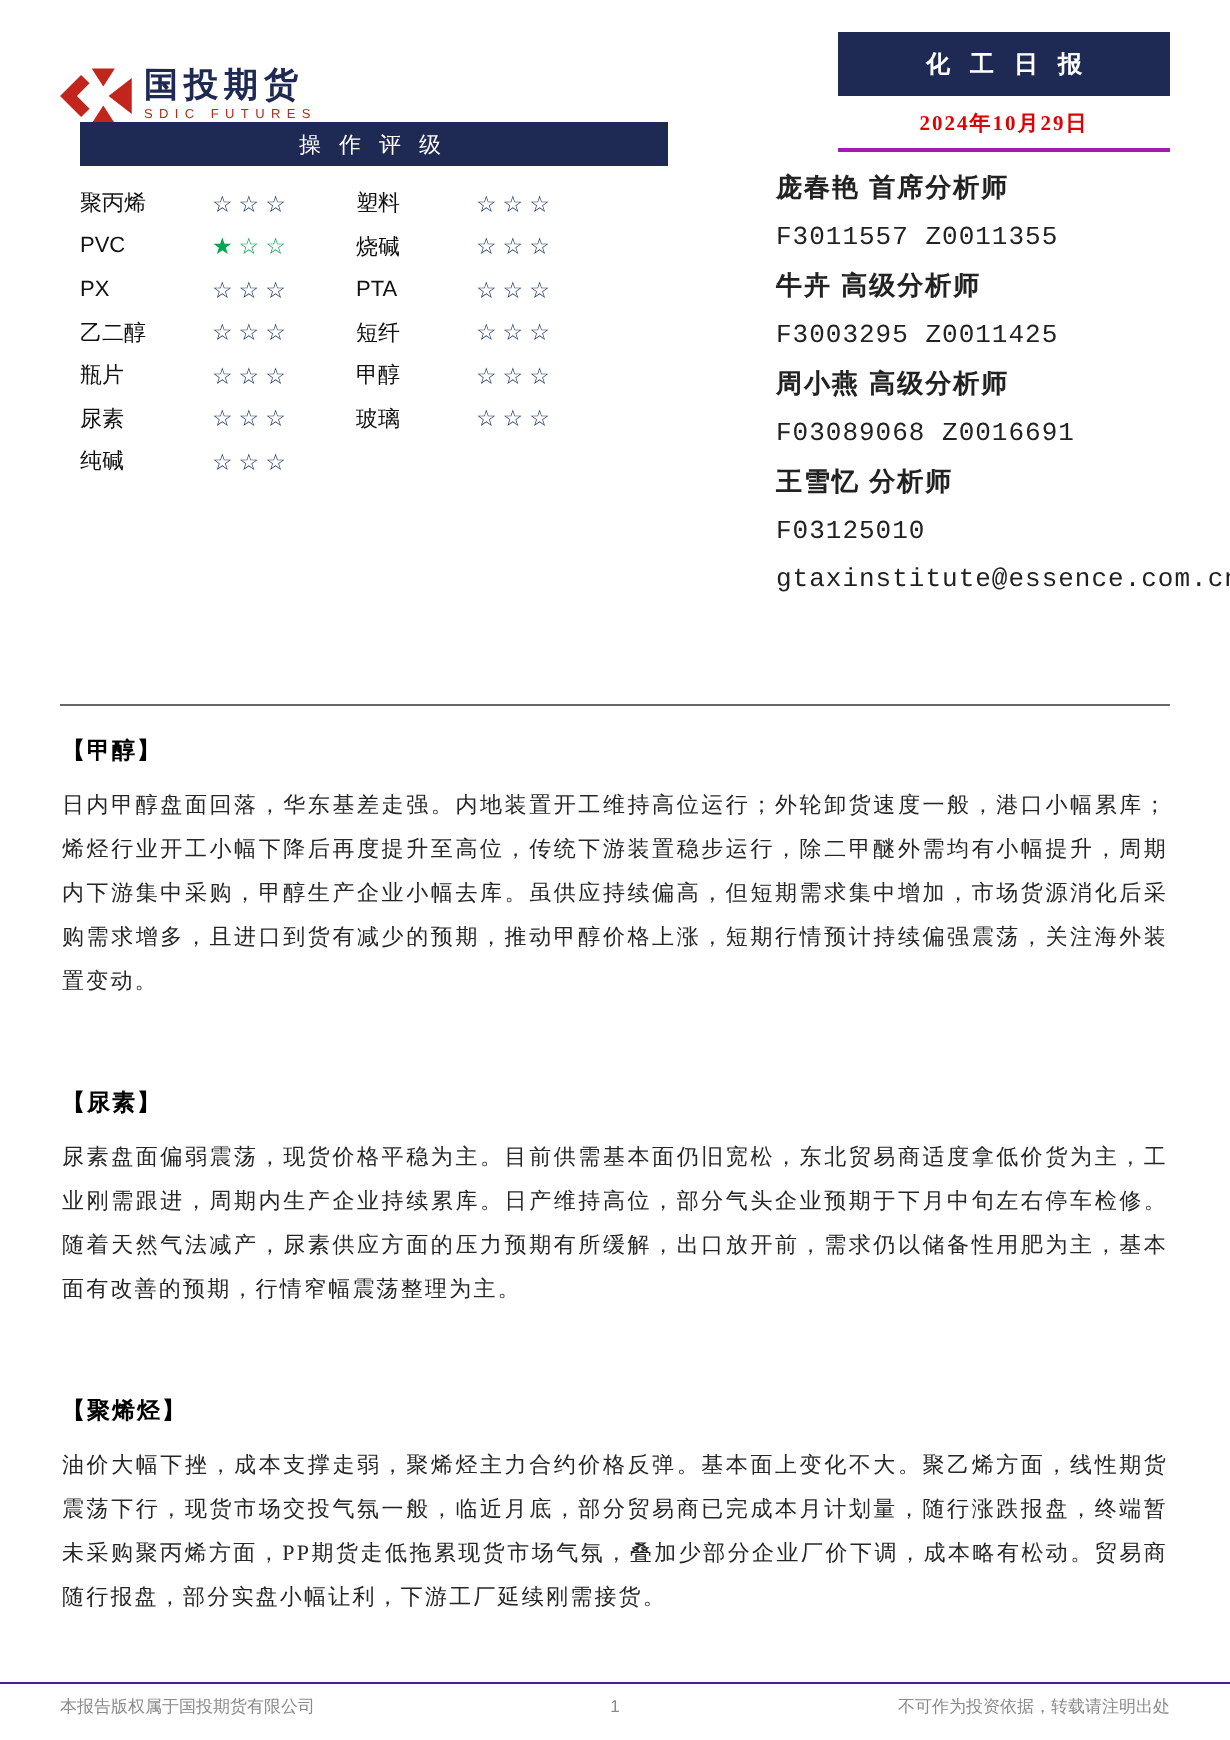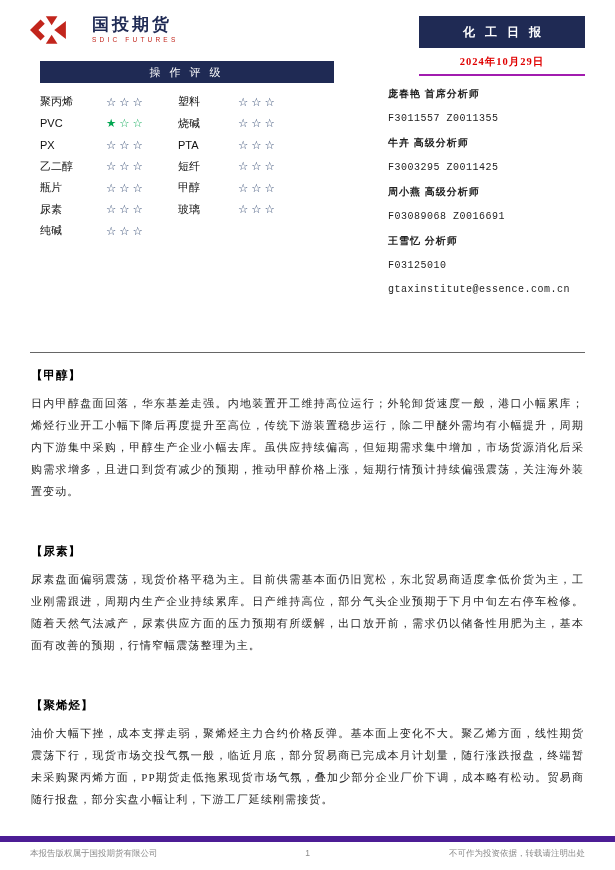--- a/index.html
+++ b/index.html
@@ -7,21 +7,21 @@
     position:relative;
     width:615px;height:870px;
     margin:0 auto;
     background:#ffffff;
     font-family:"Liberation Serif", serif;
     color:#222;
     overflow:hidden;
     box-shadow:0 0 4px rgba(0,0,0,.15);
   }
   
-  .brand{position:absolute;left:30px;top:16px;display:flex;align-items:center;gap:24px;}
+  .brand{position:absolute;left:30px;top:34px;display:flex;align-items:center;gap:4px;}
   .brand-mark{width:38px;height:28px;flex:0 0 auto;}
   .brand-text{display:flex;flex-direction:column;line-height:1;}
   .brand-name{font-family:"Liberation Sans",sans-serif;font-weight:bold;font-size:17px;color:#1f2a54;letter-spacing:3px;}
   .brand-sub{font-family:"Liberation Sans",sans-serif;font-size:6.5px;color:#c2251c;letter-spacing:3.2px;margin-top:4px;}
   .title-box{position:absolute;right:30px;top:16px;width:166px;text-align:center;}
   .title-bar{background:#1f2a54;color:#ffffff;font-weight:bold;font-size:12px;
     letter-spacing:10px;padding:8px 0 7px 10px;}
   .title-date{color:#e00000;font-weight:bold;font-size:10.5px;letter-spacing:1px;
     padding:7px 0 5px 0;border-bottom:2px solid #a21caf;}
   
@@ -29,34 +29,34 @@
   .rating-header{background:#1f2a54;color:#fff;font-weight:normal;font-size:11px;
     letter-spacing:9px;text-align:center;padding:4px 4px 3px 9px;}
   .rating-rows{margin-top:8px;}
   .rating-row{display:grid;grid-template-columns:66px 72px 60px 72px;
     align-items:center;height:21.5px;}
   .rt-name{font-weight:normal;font-size:11px;color:#111;}
   .rt-stars{font-size:11.5px;color:#1f3864;letter-spacing:3px;}
   .rt-stars.green{color:#00a650;}
   
   .analysts{position:absolute;left:388px;top:82px;width:200px;}
-  .an-line{font-size:10px;line-height:24.5px;white-space:nowrap;color:#222;}
+  .an-line{font-size:13px;line-height:24.5px;white-space:nowrap;color:#222;}
   .an-line.name{font-family:"Liberation Sans",sans-serif;font-weight:600;letter-spacing:1px;}
   .an-line.code{font-family:"Liberation Mono","DejaVu Sans Mono",monospace;letter-spacing:.5px;}
   .an-line.underline{}
   
   .divider{position:absolute;left:30px;right:30px;top:352px;border-top:1px solid #666;}
   
   .sections{position:absolute;left:31px;right:31px;top:368px;}
   .section{margin-bottom:42px;}
   .section-title{font-weight:bold;font-size:11.5px;color:#000;margin-bottom:9px;letter-spacing:1px;}
   .section-body{font-size:11px;line-height:22px;text-align:justify;color:#262626;letter-spacing:1.1px;}
   
   .footer{position:absolute;left:0;right:0;bottom:10px;padding:6px 30px 0 30px;
-    border-top:6px solid #4c1d95;display:flex;justify-content:space-between;align-items:baseline;
+    border-top:1px solid #4c1d95;display:flex;justify-content:space-between;align-items:baseline;
     font-family:"Liberation Sans",sans-serif;font-size:8.5px;color:#8a8a8a;}
   .footer-page{position:absolute;left:50%;transform:translateX(-50%);}
 </style>
 </head>
 <body>
 
 <div class="page">
 
   <div class="brand">
     <svg class="brand-mark" viewBox="0 0 36 26" xmlns="http://www.w3.org/2000/svg">

